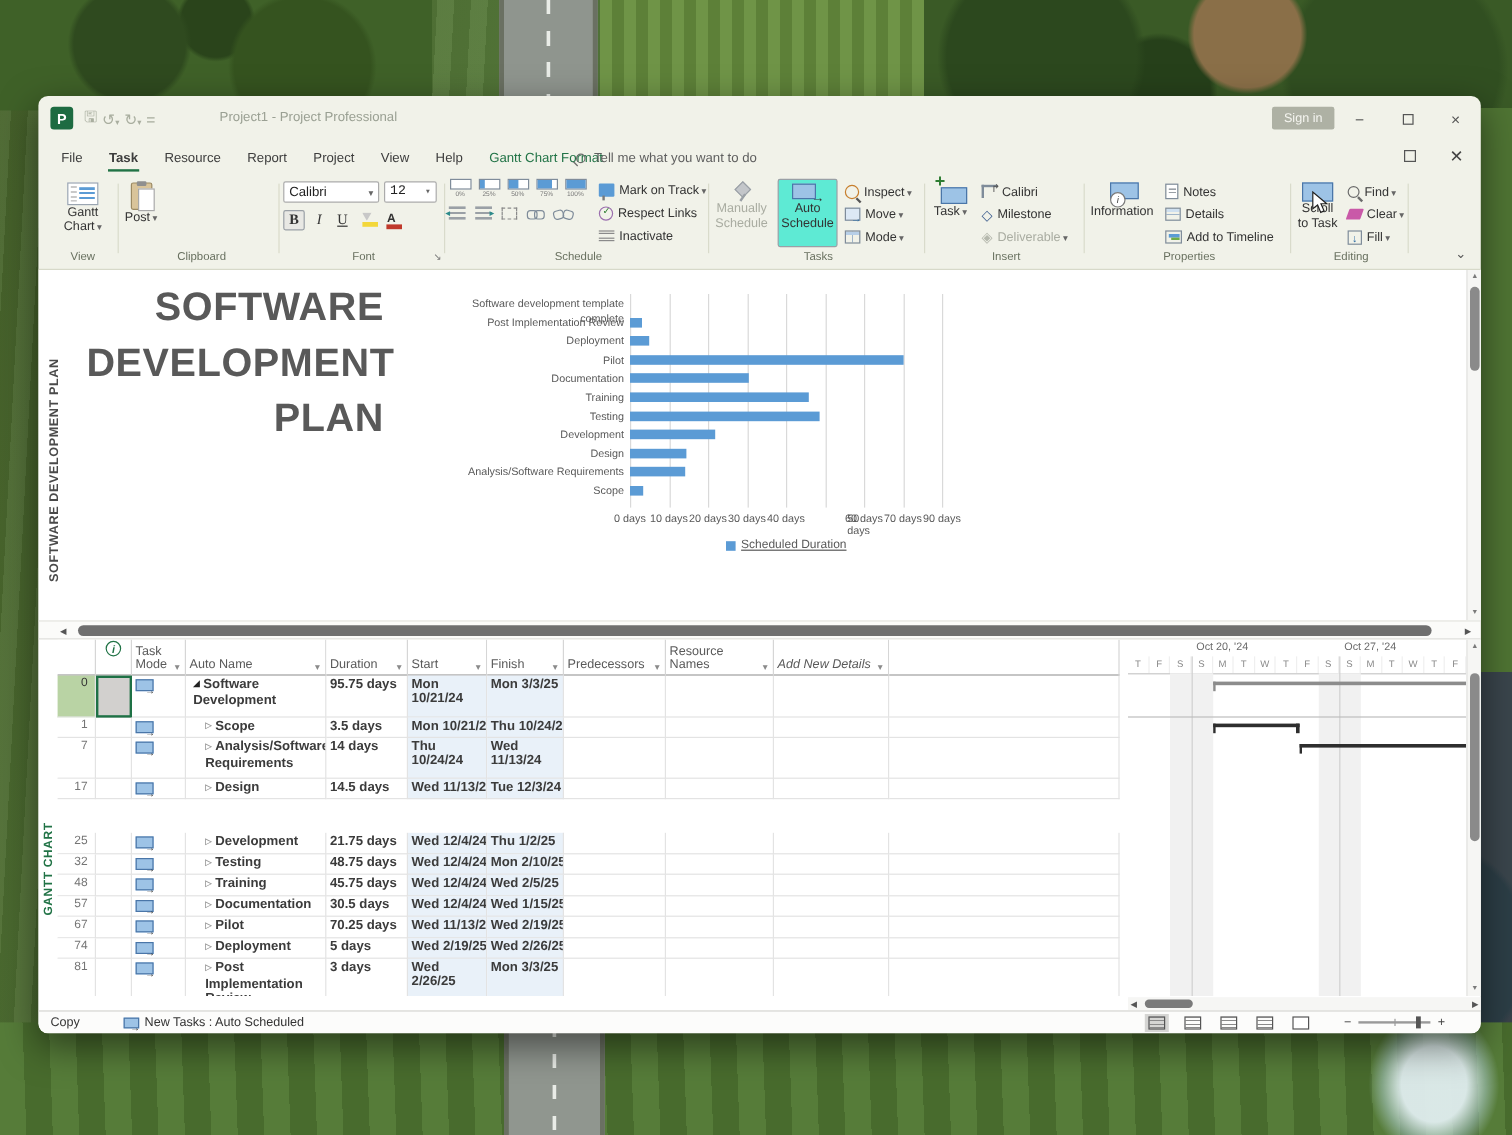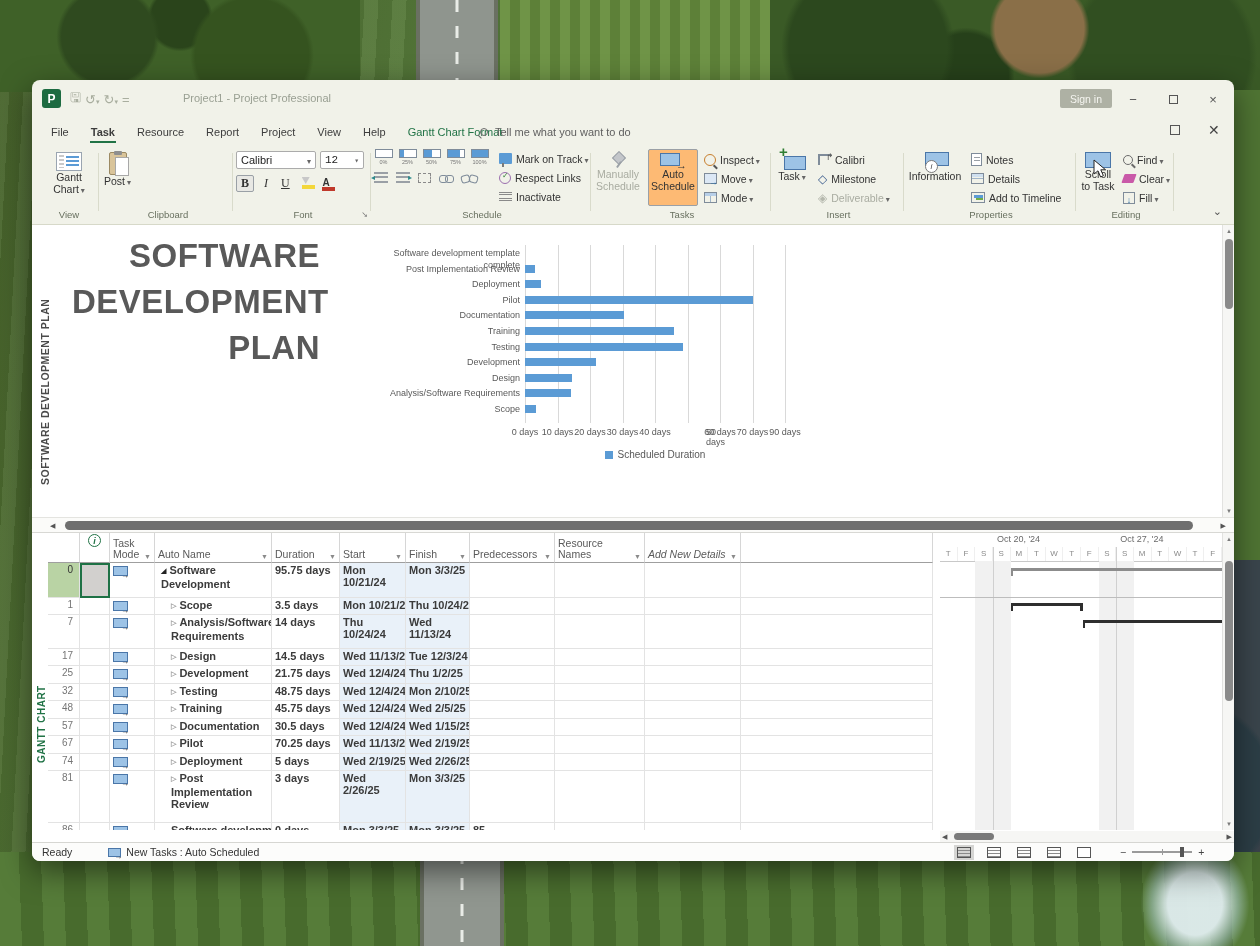--- a/index.html
+++ b/index.html
@@ -69,21 +69,21 @@
   .ribbon { position:absolute; left:0; top:65px; width:100%; height:80px; border-bottom:1px solid #d7d9c9; }
   .rgroup { position:absolute; top:4px; height:72px; }
   .glabel { position:absolute; bottom:1px; left:0; right:0; text-align:center; font-size:9.5px; color:#68705f; }
   .rdiv { position:absolute; top:8px; height:58px; width:1px; background:#d9dbcb; }
   .bigbtn { display:flex; flex-direction:column; align-items:center; justify-content:flex-start; text-align:center;
     font-size:10.5px; color:#333; line-height:12px; padding-top:3px; }
   .chev::after { content:"▾"; font-size:8px; color:#666; margin-left:2px; }
   .chev-solo::after { content:"▾"; font-size:8px; color:#666; }
   .sbtn { display:flex; align-items:center; gap:4px; font-size:10.5px; color:#333; height:17px; white-space:nowrap; }
   .disabled { color:#a9aca1 !important; }
-  .selectedbtn { background:#fdba74; border:1px solid #9aa0a6; border-radius:2px; }
+  .selectedbtn { background:#5eead4; border:1px solid #9aa0a6; border-radius:2px; }
 
   .combo { height:18px; background:#fff; border:1px solid #ababab; border-radius:2px; font-size:11px; color:#222;
     display:flex; align-items:center; padding:0 4px; justify-content:space-between; }
 
   .mi { display:inline-block; position:relative; flex:none; }
   .i-ganttbig { width:26px; height:19px; background:#fff; border:1px solid #9aa5b1; }
   .i-ganttbig::before { content:""; position:absolute; left:2px; top:2px; bottom:2px; width:5px; background:repeating-linear-gradient(180deg,#c9c9c9 0 2px,transparent 2px 4px); }
   .i-ganttbig::after { content:""; position:absolute; left:9px; top:3px; width:13px; height:11px; background:repeating-linear-gradient(180deg,#5b9bd5 0 2px,transparent 2px 4px); }
   .i-paste { width:18px; height:23px; background:#d9c49a; border:1px solid #9c8a63; border-radius:2px; }
   .i-paste::before { content:""; position:absolute; left:4px; top:-2px; width:8px; height:4px; background:#8f8f8f; border-radius:1px; }
@@ -168,21 +168,21 @@
   .side-label { position:absolute; left:2px; top:30px; height:230px; width:22px;
     writing-mode:vertical-rl; transform:rotate(180deg); font-size:10.5px; font-weight:600; letter-spacing:.5px; color:#4a4a4a;
     display:flex; align-items:center; }
   .big-title { position:absolute; left:40px; top:8px; width:248px; text-align:right;
     font-size:33px; font-weight:bold; color:#595959; line-height:46px; letter-spacing:.5px; }
   .chart-root { position:absolute; left:348px; top:22px; width:450px; height:240px; font-size:9px; color:#595959; }
   .c-label { position:absolute; width:140px; text-align:right; line-height:12px; }
   .c-grid { position:absolute; top:-2px; height:178px; width:1px; background:#d9d9d9; }
   .c-bar { position:absolute; height:8px; }
   .c-tick { position:absolute; top:180px; width:44px; text-align:center; font-size:9px; color:#595959; }
-  .c-legend { position:absolute; top:202px; left:145px; width:260px; display:flex; justify-content:center; align-items:center; gap:5px; font-size:10px; color:#595959; }
+  .c-legend { position:absolute; top:202px; left:145px; width:260px; display:flex; justify-content:center; align-items:center; gap:5px; font-size:10px; color:#595959;text-decoration:underline; }
   .c-legend i { width:8px; height:8px; display:inline-block; }
   .vscroll { position:absolute; right:0; width:12px; background:#f6f6f4; border-left:1px solid #e2e2e0; }
   .vscroll .arr { position:absolute; left:0; width:12px; text-align:center; font-size:6px; color:#7a7a7a; }
   .vthumb { position:absolute; left:2px; width:8px; background:#8a8a8a; border-radius:4px; }
 
   
   .hscroll-main { position:absolute; left:0; top:437px; width:100%; height:16px; background:#fbfbf9; border-top:1px solid #e4e4e0; border-bottom:1px solid #d8d8d4; }
   .hthumb { position:absolute; top:3px; height:9px; background:#6f6f6f; border-radius:5px; }
   .harr { position:absolute; top:4px; font-size:7px; color:#555; }
 
@@ -693,21 +693,21 @@
             <div class="tcell" style="width: 45px;"><span class="tm-ic"></span></div>
             <div class="tcell bold-cell one-line" style="width: 117px; padding-left: 16px;"><span class="exp exp-closed">▷</span><span>Design</span></div>
             <div class="tcell bold-cell one-line" style="width: 68px;">14.5 days</div>
             <div class="tcell bold-cell c-date one-line" style="width: 66px;">Wed 11/13/24</div>
             <div class="tcell bold-cell c-date one-line" style="width: 64px;">Tue 12/3/24</div>
             <div class="tcell bold-cell one-line" style="width: 85px;"></div>
             <div class="tcell" style="width: 90px;"></div>
             <div class="tcell" style="width: 96px;"></div>
             <div class="tcell" style="width: 192px;"></div>
           </div>
-          <div class="trow" style="height: 18px;">
+          <div class="trow" style="height: 18px; margin-top: 28px;">
             <div class="tcell c-num" style="width: 32px;">25</div>
             <div class="tcell" style="width: 30px;"></div>
             <div class="tcell" style="width: 45px;"><span class="tm-ic"></span></div>
             <div class="tcell bold-cell one-line" style="width: 117px; padding-left: 16px;"><span class="exp exp-closed">▷</span><span>Development</span></div>
             <div class="tcell bold-cell one-line" style="width: 68px;">21.75 days</div>
             <div class="tcell bold-cell c-date one-line" style="width: 66px;">Wed 12/4/24</div>
             <div class="tcell bold-cell c-date one-line" style="width: 64px;">Thu 1/2/25</div>
             <div class="tcell bold-cell one-line" style="width: 85px;"></div>
             <div class="tcell" style="width: 90px;"></div>
             <div class="tcell" style="width: 96px;"></div>
@@ -852,21 +852,21 @@
 
     <div class="subrow">
       <div class="gantt-hscroll">
         <span class="harr" style="left:2px;top:2px;">◀</span>
         <div class="gthumb"></div>
         <span class="harr" style="right:2px;top:2px;">▶</span>
       </div>
     </div>
 
     <div class="statusbar">
-      <span class="sb-ready">Ready</span>
+      <span class="sb-ready">Copy</span>
       <span class="sb-mode">
         <span class="tm-ic" style="width:13px;height:9px;margin-top:0;"></span>
         <span>New Tasks : Auto Scheduled</span>
       </span>
       <div class="sb-views">
         <div class="vbtn active">
             <span class="view-ic"></span>
           </div>
         <div class="vbtn">
             <span class="view-ic"></span>

